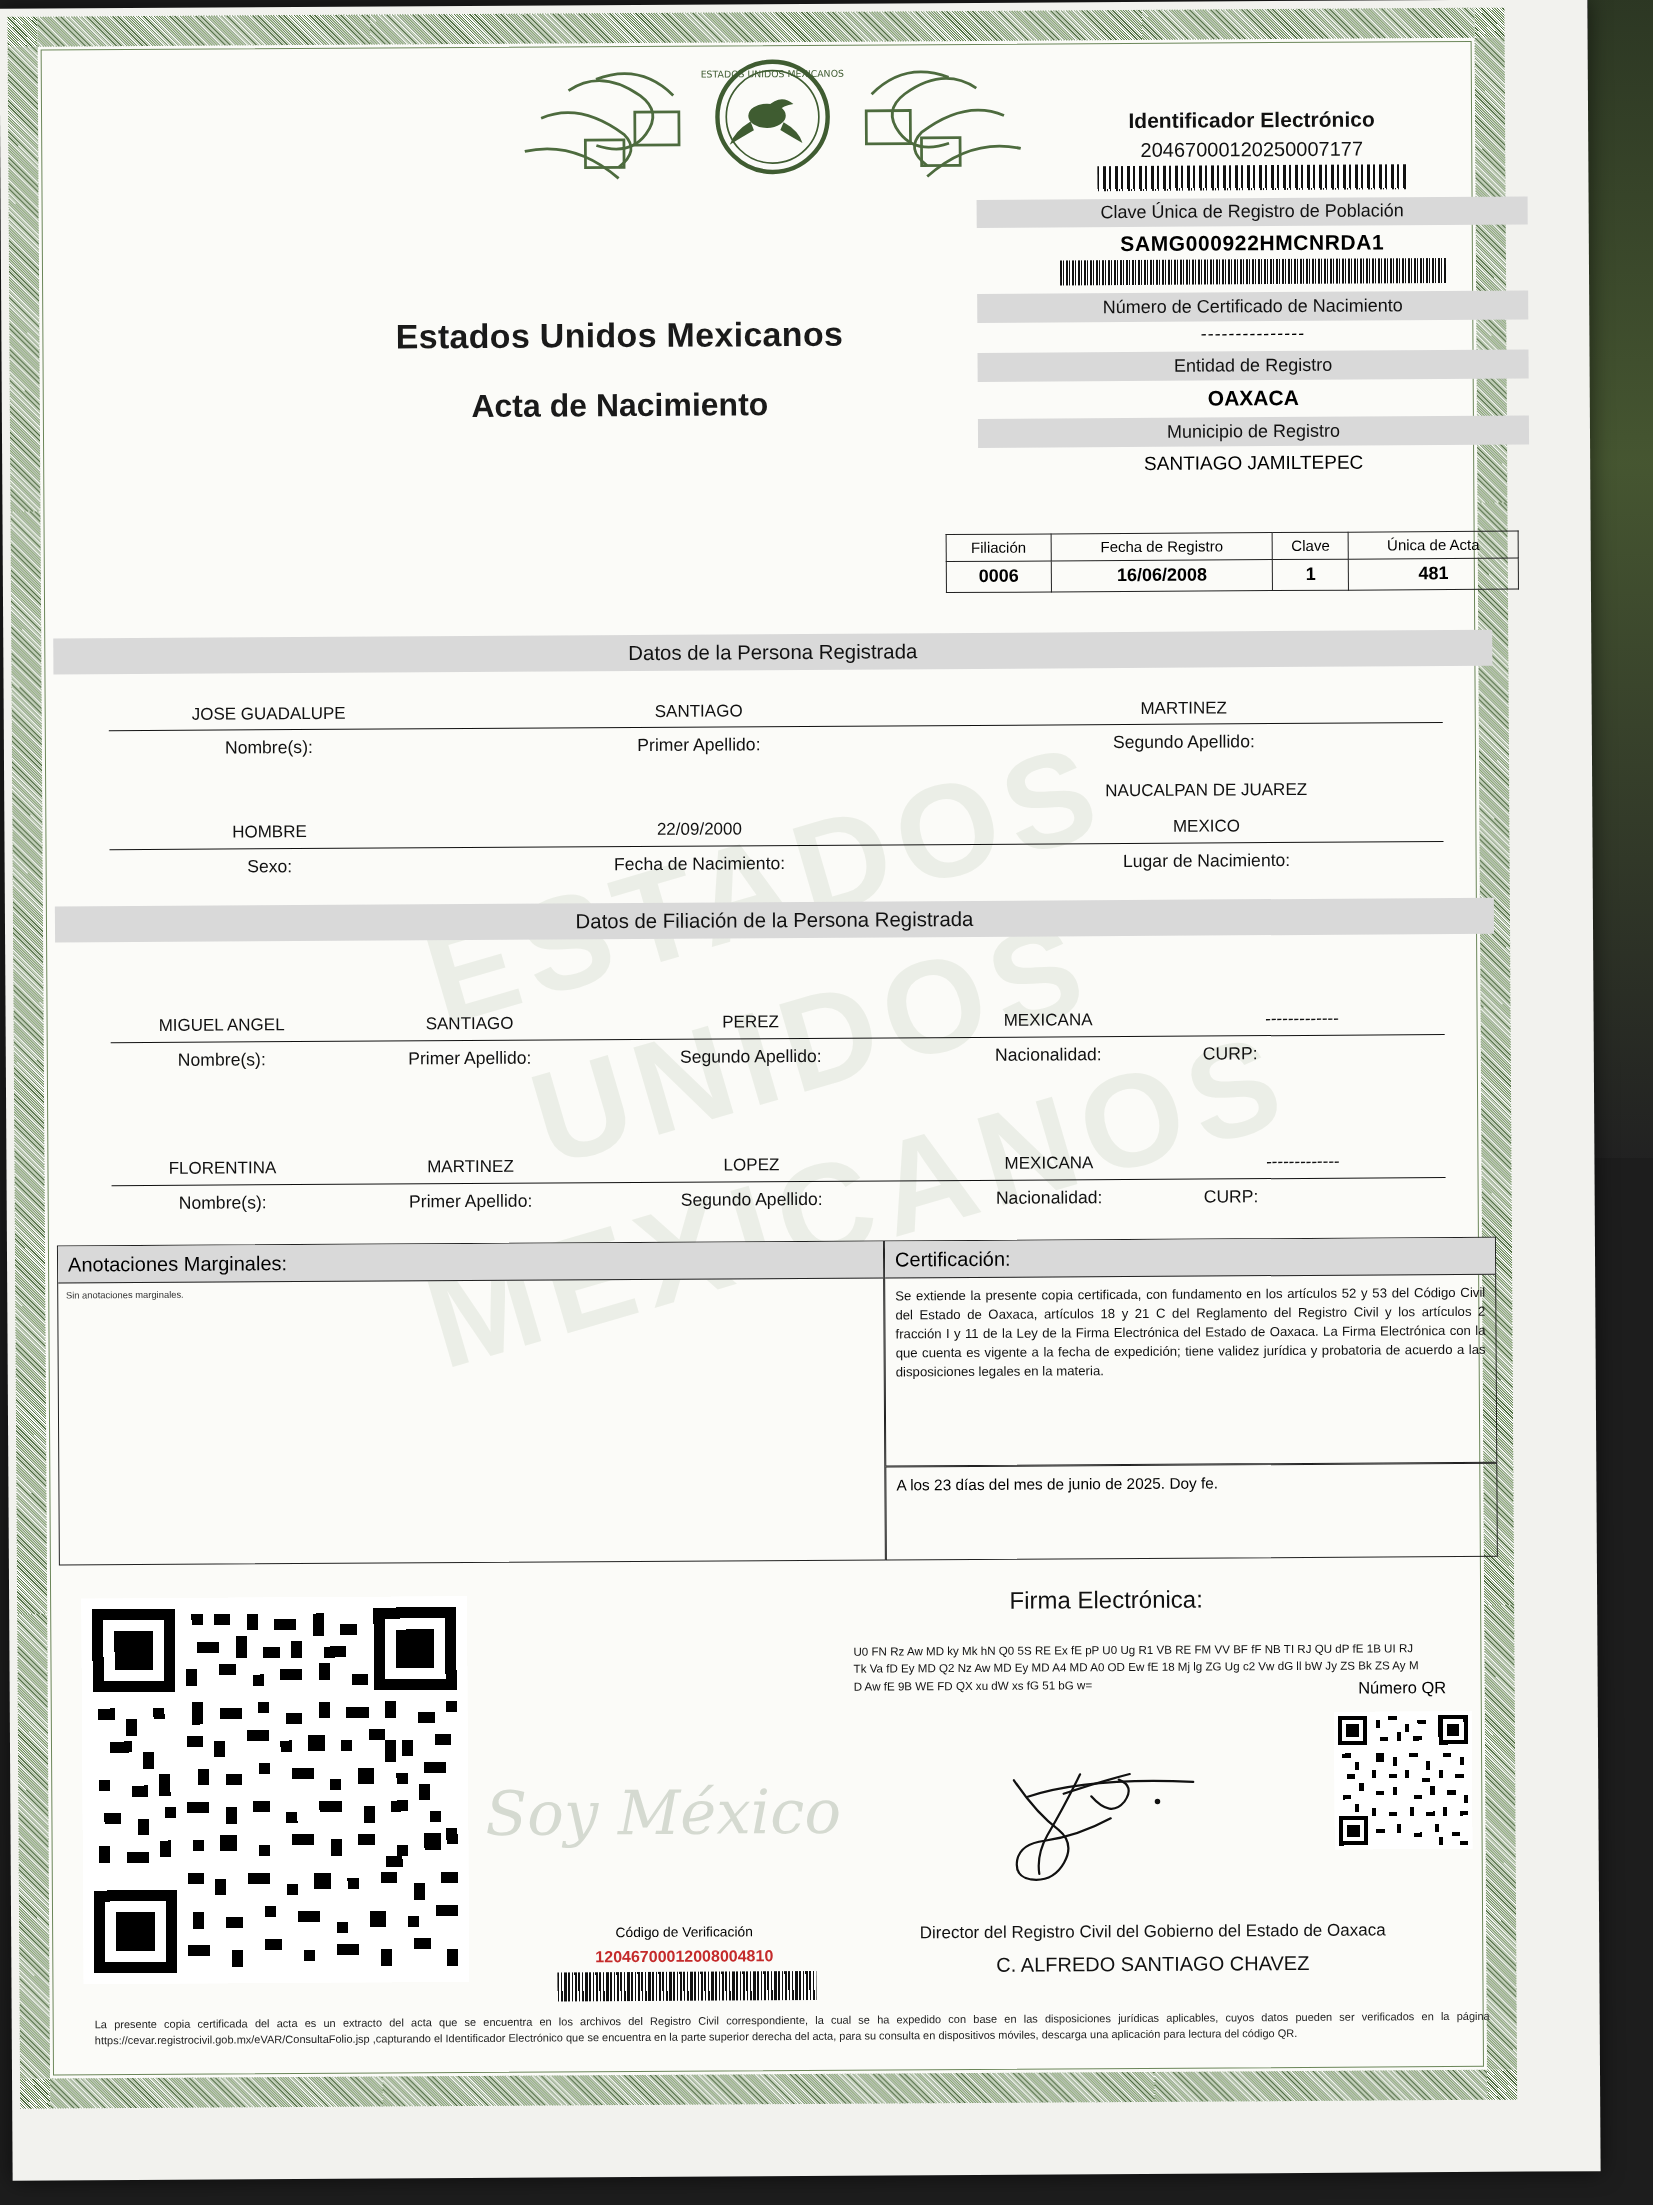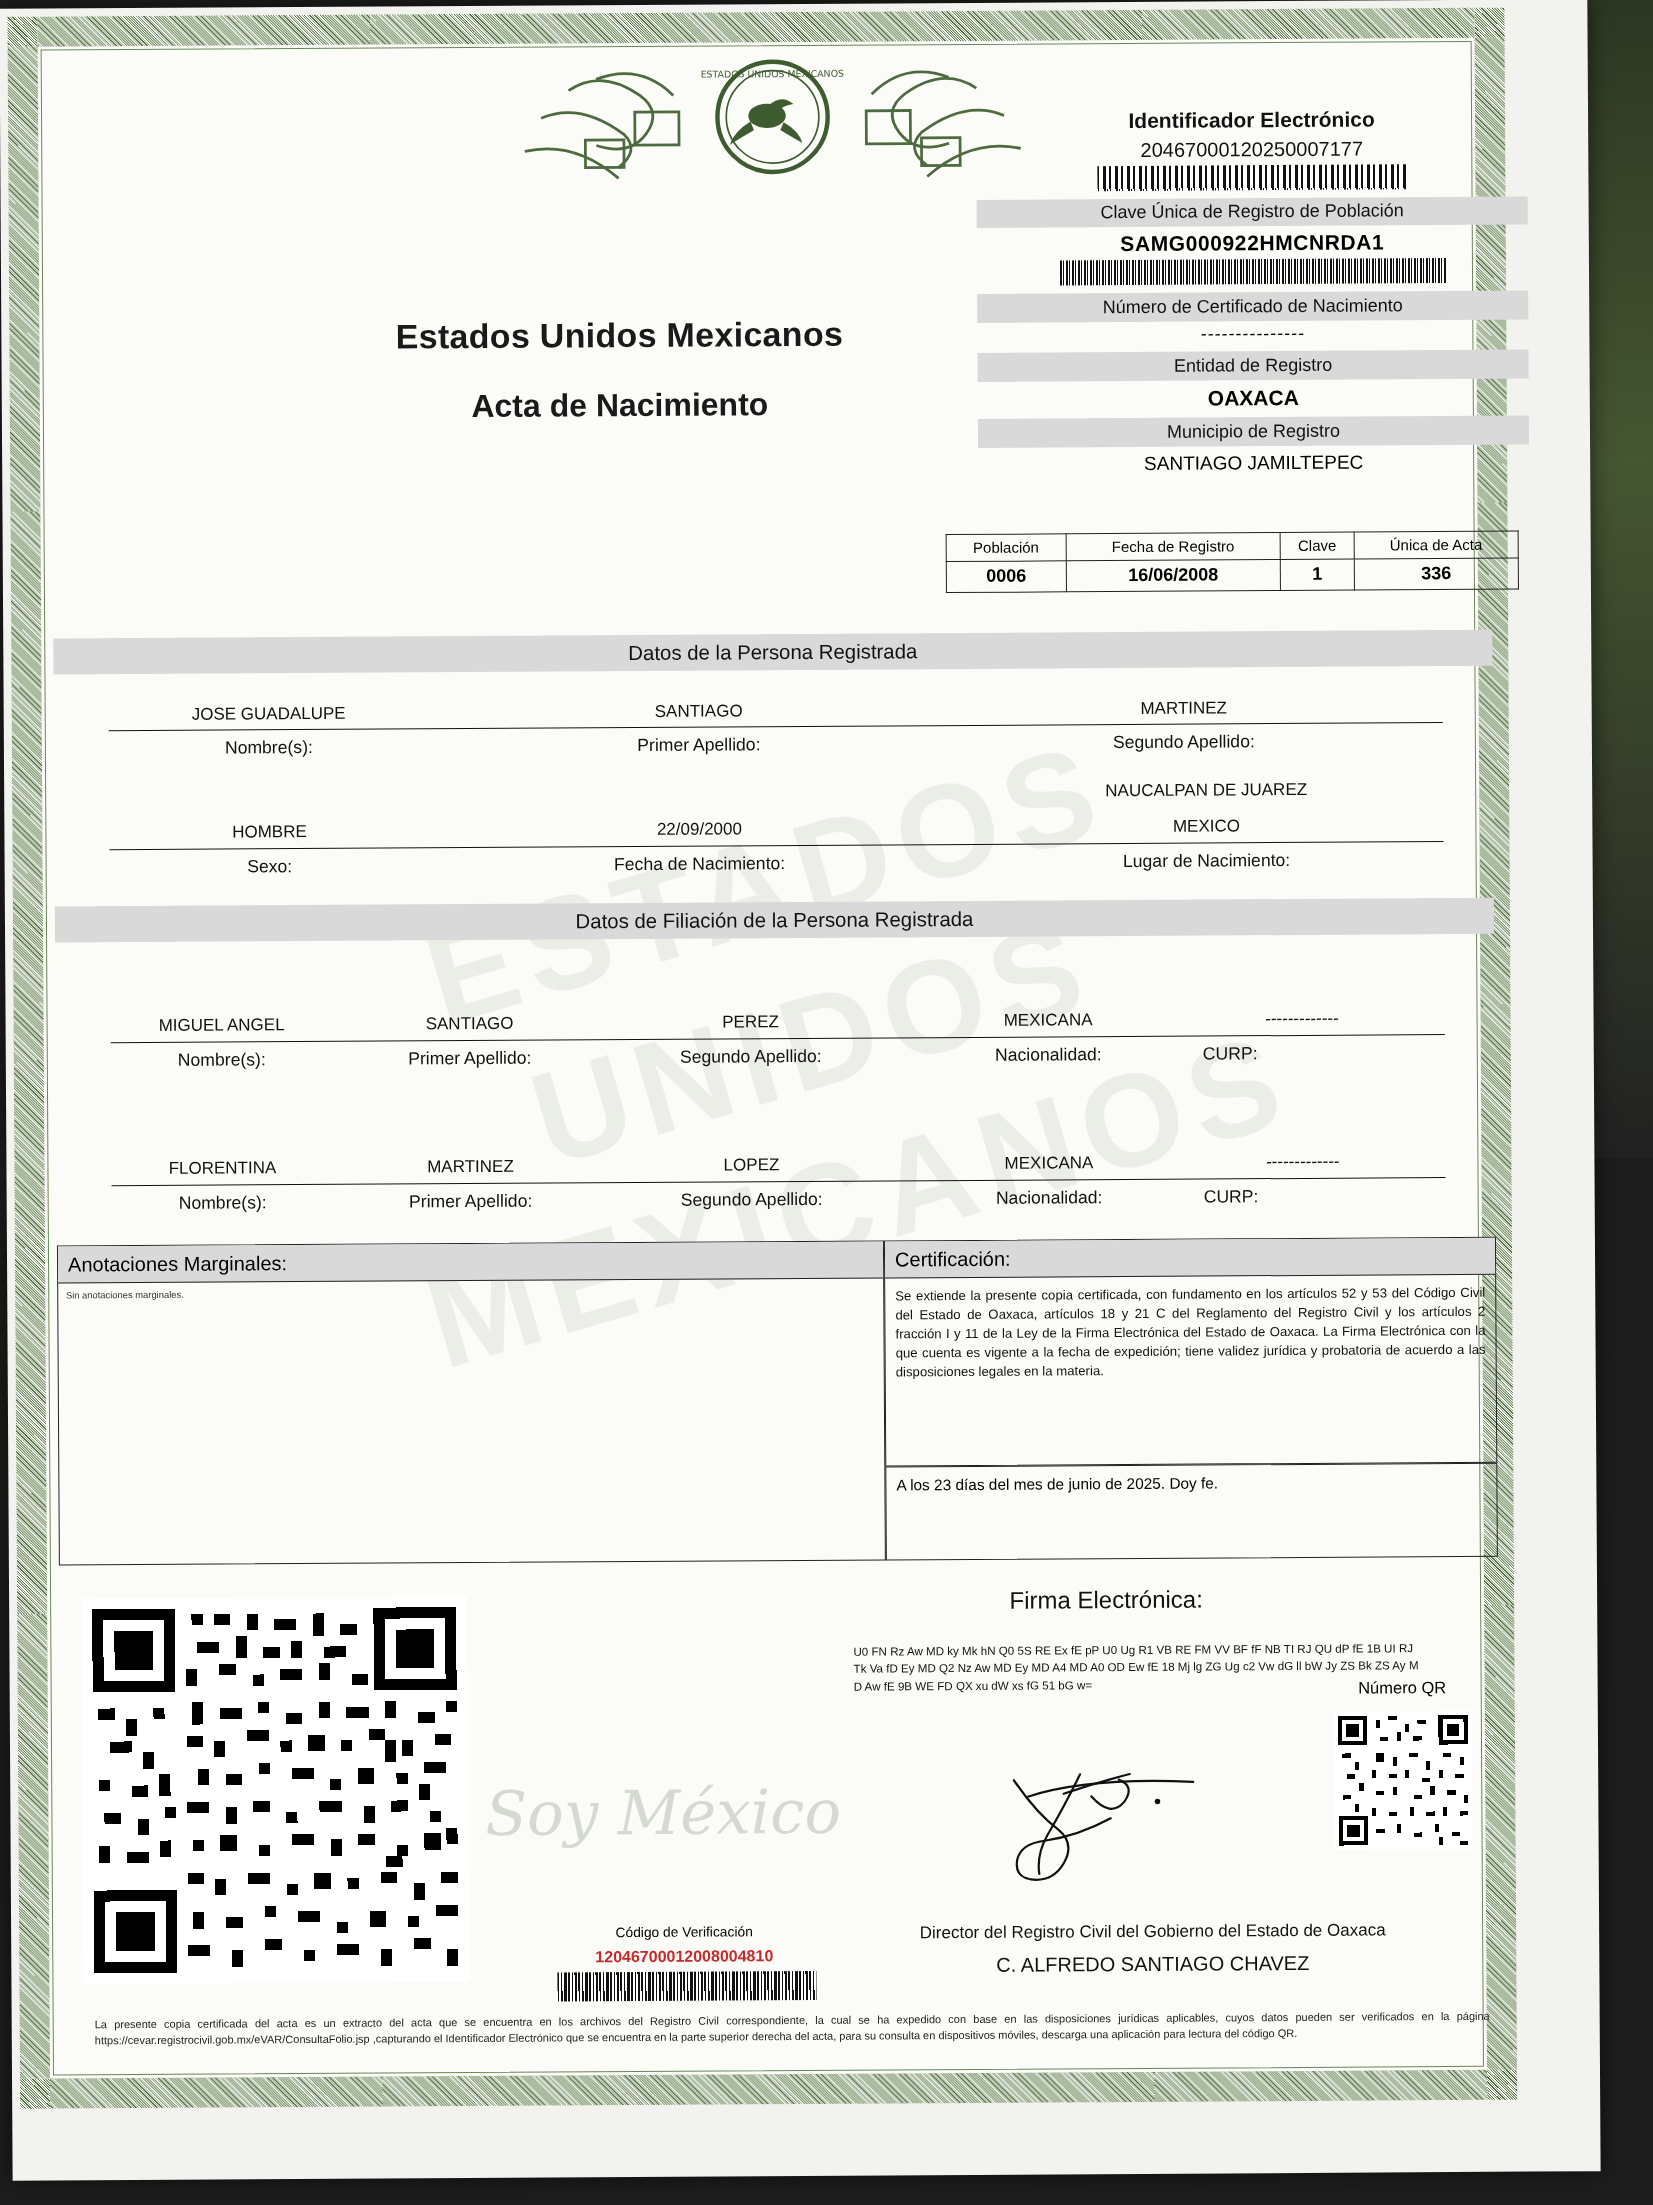--- a/index.html
+++ b/index.html
@@ -276,30 +276,30 @@
       <div class="bandlabel shade">Entidad de Registro</div>
       <div class="entidad">OAXACA</div>
 
       <div class="bandlabel shade">Municipio de Registro</div>
       <div class="municipio-val">SANTIAGO JAMILTEPEC</div>
     </div>
 
     <table class="reg">
       <tbody>
           <tr>
-        <th>Población</th>
+        <th>Filiación</th>
         <th>Fecha de Registro</th>
         <th>Clave</th>
         <th>Única de Acta</th>
       </tr>
       <tr>
         <td>0006</td>
         <td>16/06/2008</td>
         <td>1</td>
-        <td>336</td>
+        <td>481</td>
       </tr>
     </tbody>
       </table>
 
     <div class="sectionbar" style="top:584px;">Datos de la Persona Registrada</div>
 
     <div class="fval" style="left:66px; top:651px; width:298px;">JOSE GUADALUPE</div>
     <div class="fval" style="left:496px; top:651px; width:298px;">SANTIAGO</div>
     <div class="fval" style="left:981px; top:651px; width:298px;">MARTINEZ</div>
     <div class="fieldline" style="left:55px; top:676px; width:1334px;"></div>

